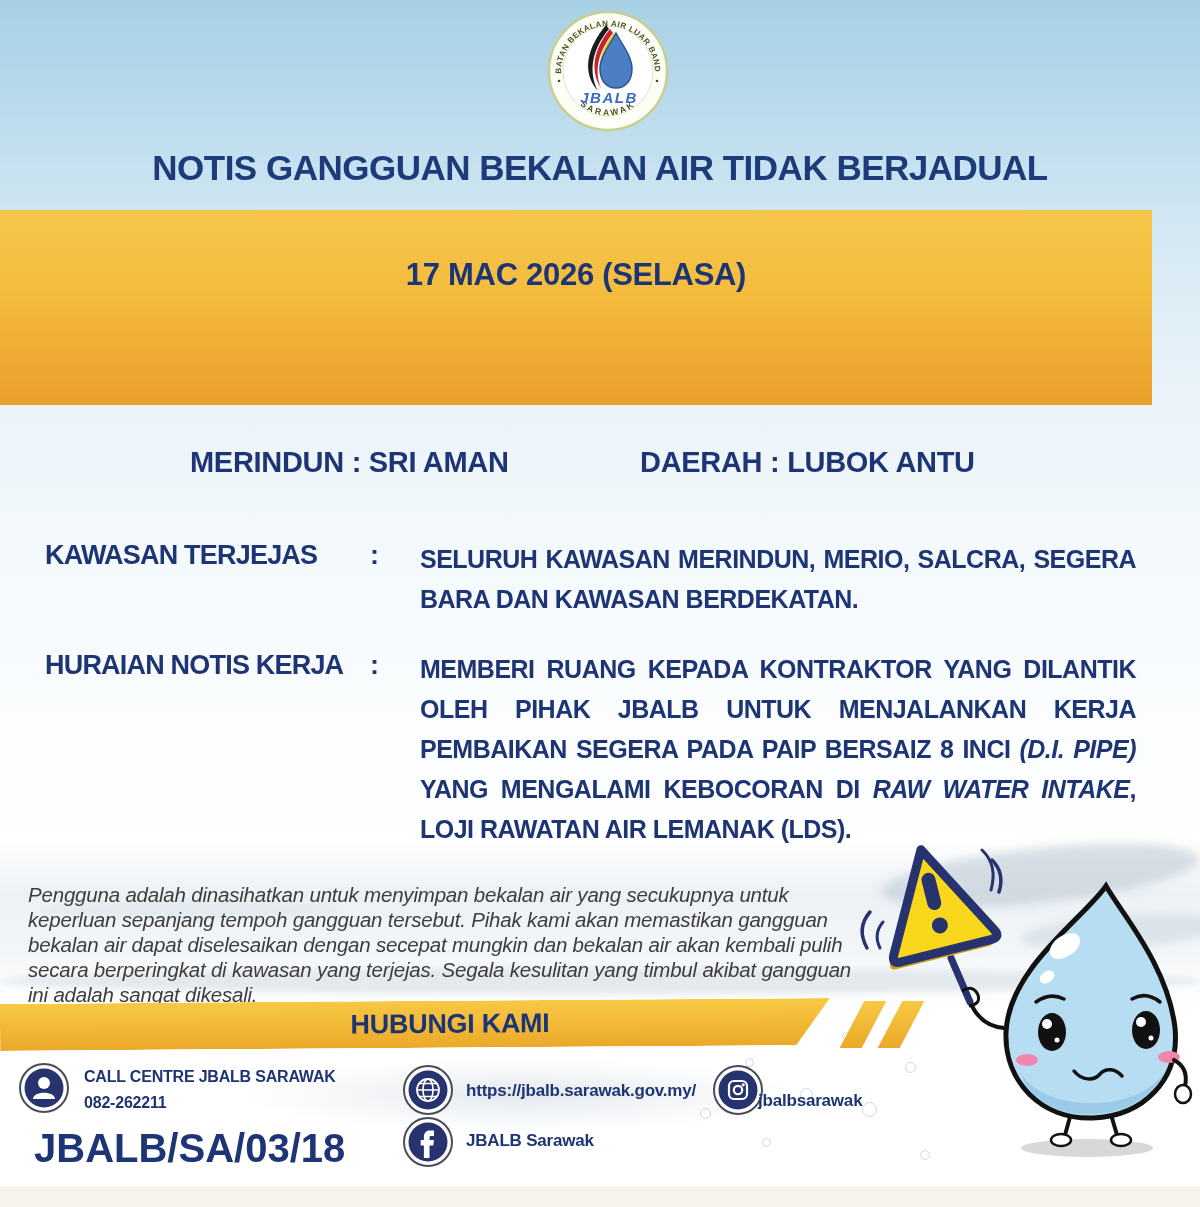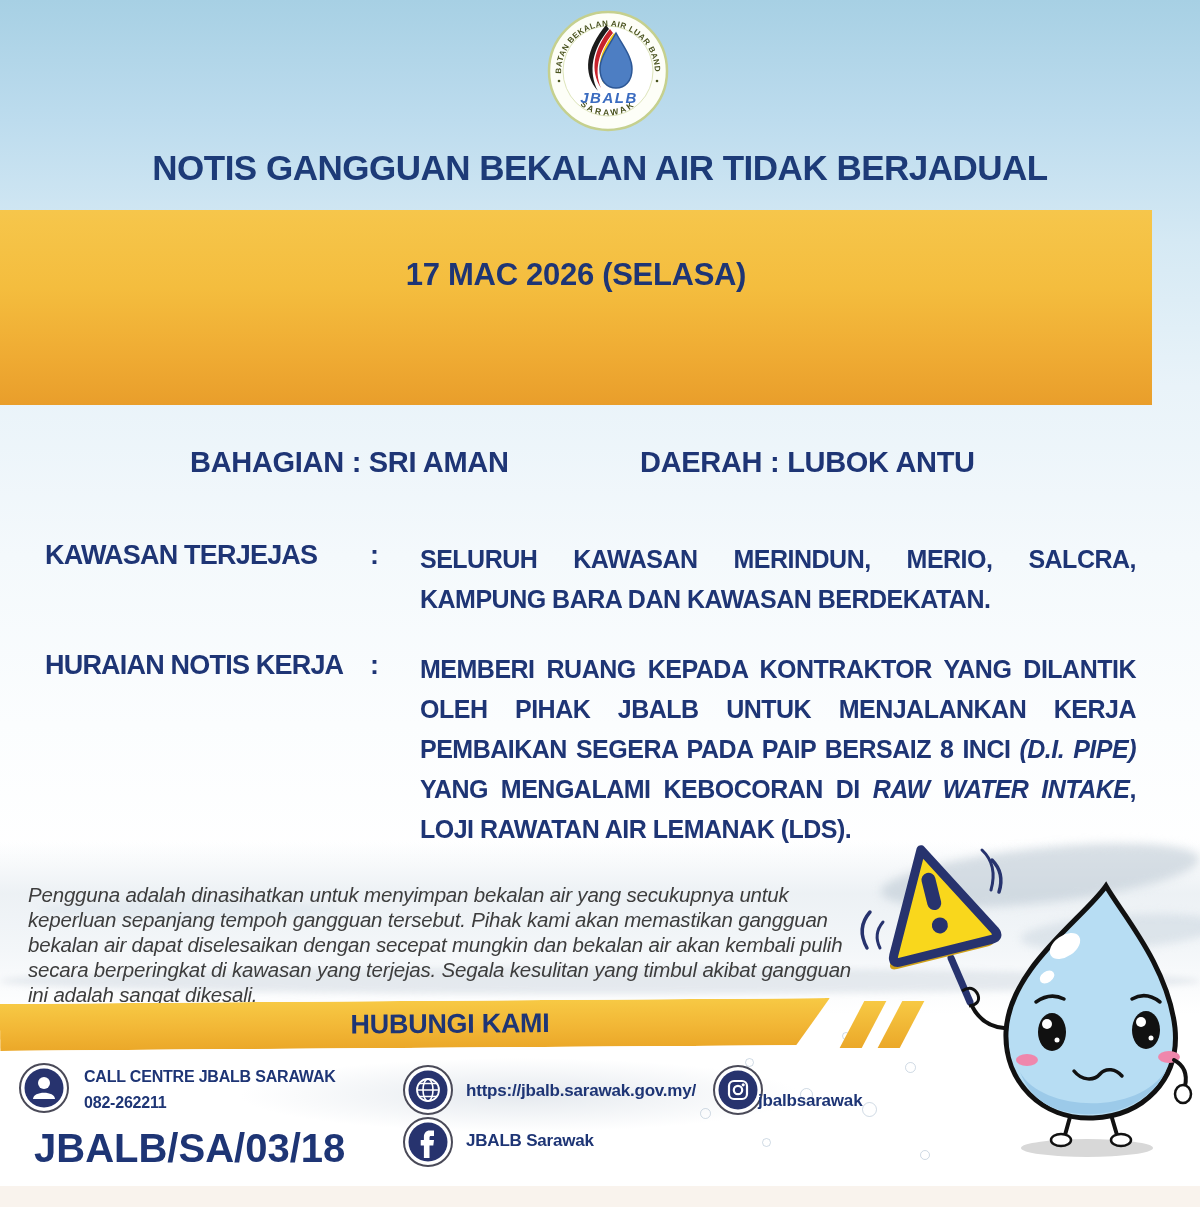--- a/index.html
+++ b/index.html
@@ -92,26 +92,26 @@
     </g>
     <text x="63" y="94" font-size="15" font-weight="bold" font-style="italic" fill="#3a6bc0" text-anchor="middle" letter-spacing="1.5">JBALB</text>
   </svg>
 
   <div class="abs title">NOTIS GANGGUAN BEKALAN AIR TIDAK BERJADUAL</div>
 
   <div class="abs date-banner">
     <div>17 MAC 2026 (SELASA)</div>
   </div>
 
-  <div class="abs loc-line" style="left:190px;">BAHAGIAN : SRI AMAN</div>
+  <div class="abs loc-line" style="left:190px;">MERINDUN : SRI AMAN</div>
   <div class="abs loc-line" style="left:640px;">DAERAH : LUBOK ANTU</div>
 
   <div class="abs sec-label" style="top:540px;">KAWASAN TERJEJAS</div>
   <div class="abs sec-colon" style="top:540px;">:</div>
-  <div class="abs sec-value" style="top:539px;">SELURUH KAWASAN MERINDUN, MERIO, SALCRA, KAMPUNG BARA DAN KAWASAN BERDEKATAN.</div>
+  <div class="abs sec-value" style="top:539px;">SELURUH KAWASAN MERINDUN, MERIO, SALCRA, SEGERA BARA DAN KAWASAN BERDEKATAN.</div>
 
   <div class="abs sec-label" style="top:650px;">HURAIAN NOTIS KERJA</div>
   <div class="abs sec-colon" style="top:650px;">:</div>
   <div class="abs sec-value" style="top:649px;">
     <span>MEMBERI RUANG KEPADA KONTRAKTOR YANG DILANTIK OLEH PIHAK JBALB UNTUK MENJALANKAN KERJA PEMBAIKAN SEGERA PADA PAIP BERSAIZ 8 INCI </span><span class="ital">(D.I. PIPE)</span><span> YANG MENGALAMI KEBOCORAN DI </span><span class="ital">RAW WATER INTAKE</span><span>, LOJI RAWATAN AIR LEMANAK (LDS).</span>
   </div>
 
   <div class="abs advisory">Pengguna adalah dinasihatkan untuk menyimpan bekalan air yang secukupnya untuk keperluan sepanjang tempoh gangguan tersebut. Pihak kami akan memastikan gangguan bekalan air dapat diselesaikan dengan secepat mungkin dan bekalan air akan kembali pulih secara berperingkat di kawasan yang terjejas. Segala kesulitan yang timbul akibat gangguan ini adalah sangat dikesali.</div>
 
   <div class="abs hubungi-banner">

